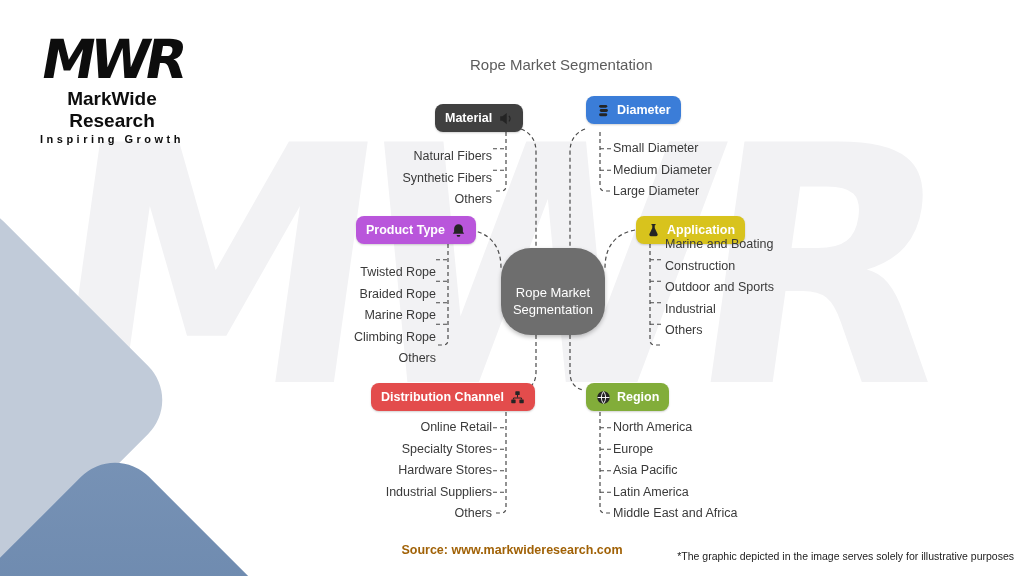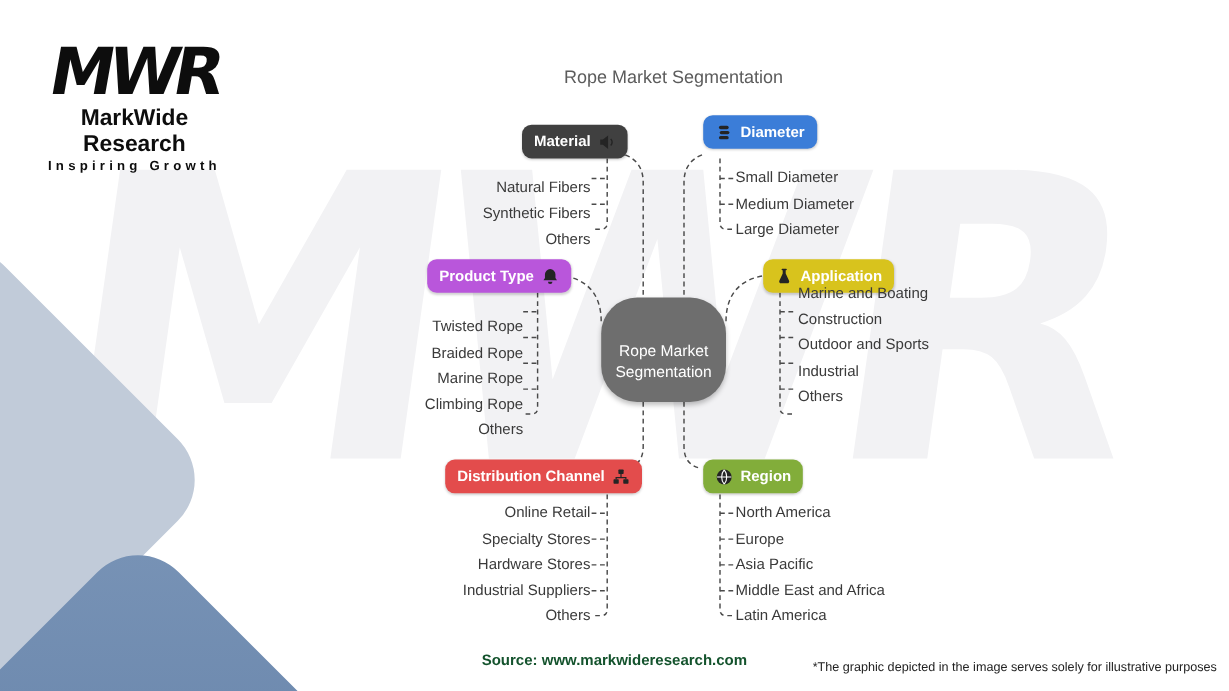--- a/index.html
+++ b/index.html
@@ -47,21 +47,21 @@
     z-index:3;padding-top:36px;box-sizing:border-box;
     box-shadow:0 2px 4px rgba(0,0,0,0.25);}
 
   
   .items{position:absolute;z-index:3;font-size:12.5px;color:#3a3a3a;line-height:21.5px;white-space:nowrap;}
   .items.left{text-align:right;}
   .items.right{text-align:left;}
 
   
   .source{position:absolute;left:312px;top:543px;width:400px;text-align:center;
-    font-size:12.5px;font-weight:bold;color:#14532d;z-index:4;}
+    font-size:12.5px;font-weight:bold;color:#a16207;z-index:4;}
   .disclaimer{position:absolute;right:10px;top:550px;font-size:10.5px;color:#222;z-index:4;}
 </style>
 </head>
 <body>
 
 <div class="stage">
 
   <div class="watermark">MWR</div>
 
   <div class="shape shape-light"></div>
@@ -212,20 +212,20 @@
           <circle cx="12" cy="12" r="10" fill="#242424"></circle>
           <path d="M2.5 12h19M12 2.5c4.5 5 4.5 14 0 19M12 2.5c-4.5 5-4.5 14 0 19" stroke="#ffffff" stroke-width="1.5" fill="none"></path>
         </svg>
     </span>
     <span class="cat-label">Region</span>
   </div>
   <div class="items right" style="left:613px;top:417px;">
     <div>North America</div>
     <div>Europe</div>
     <div>Asia Pacific</div>
+    <div>Latin America</div>
     <div>Middle East and Africa</div>
-    <div>Latin America</div>
   </div>
 
   <div class="source">Source: www.markwideresearch.com</div>
   <div class="disclaimer">*The graphic depicted in the image serves solely for illustrative purposes</div>
 
 </div>
 
 </body></html>

